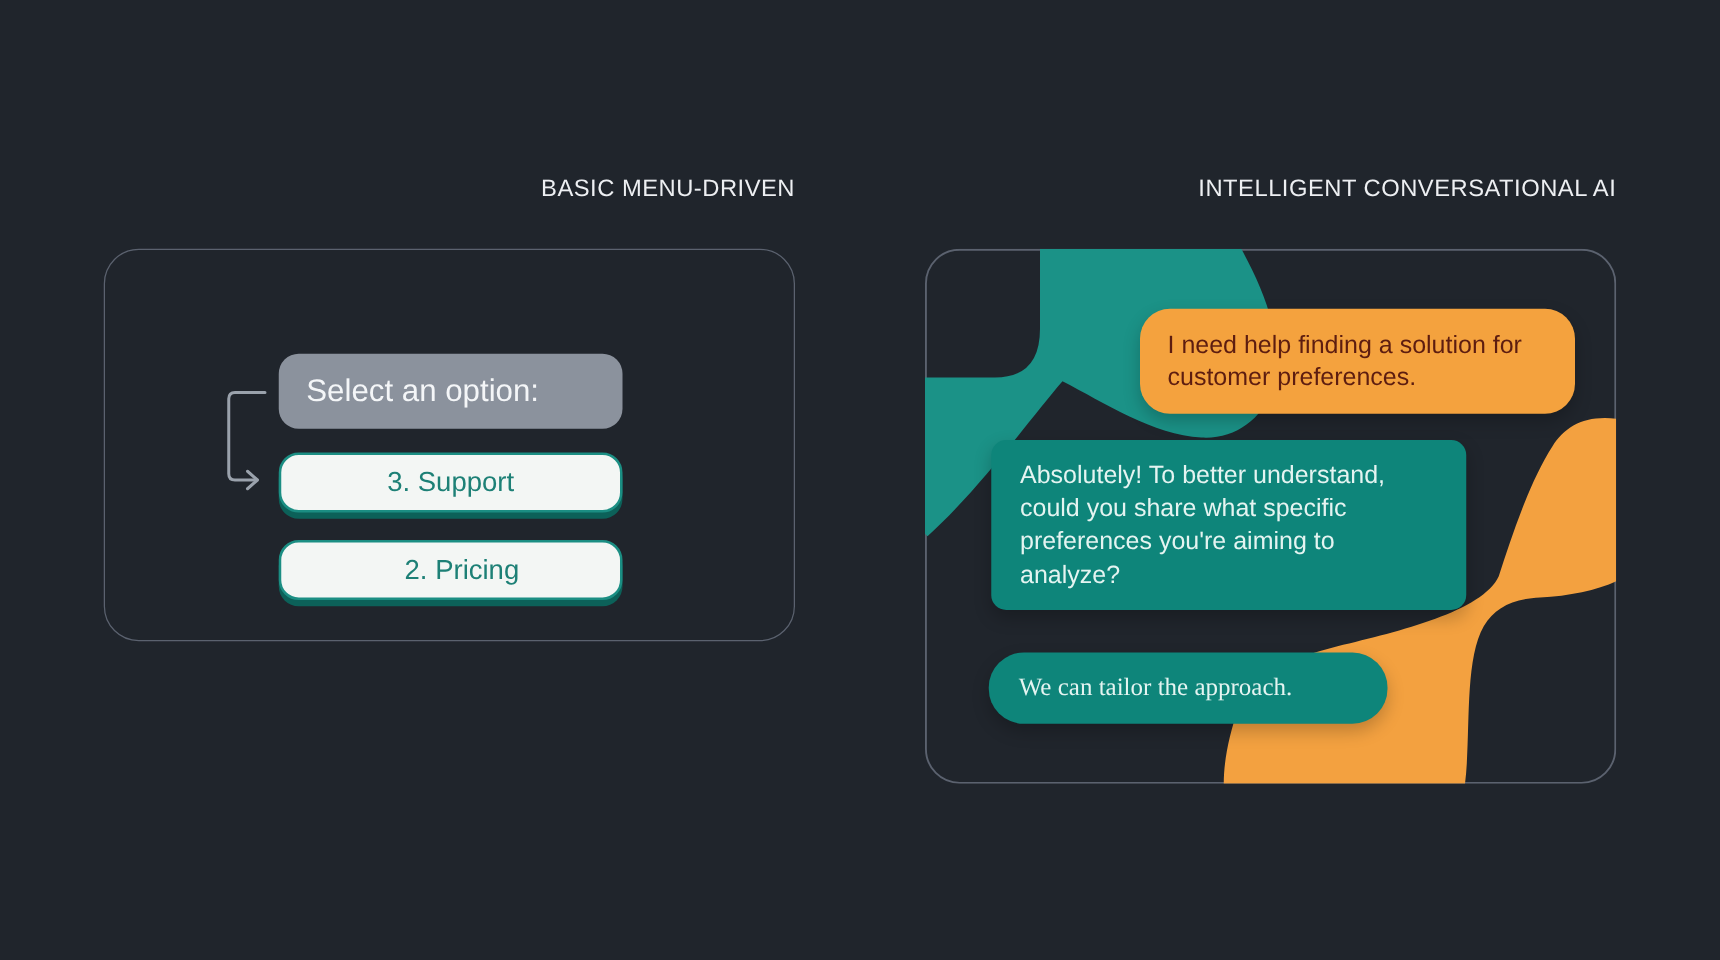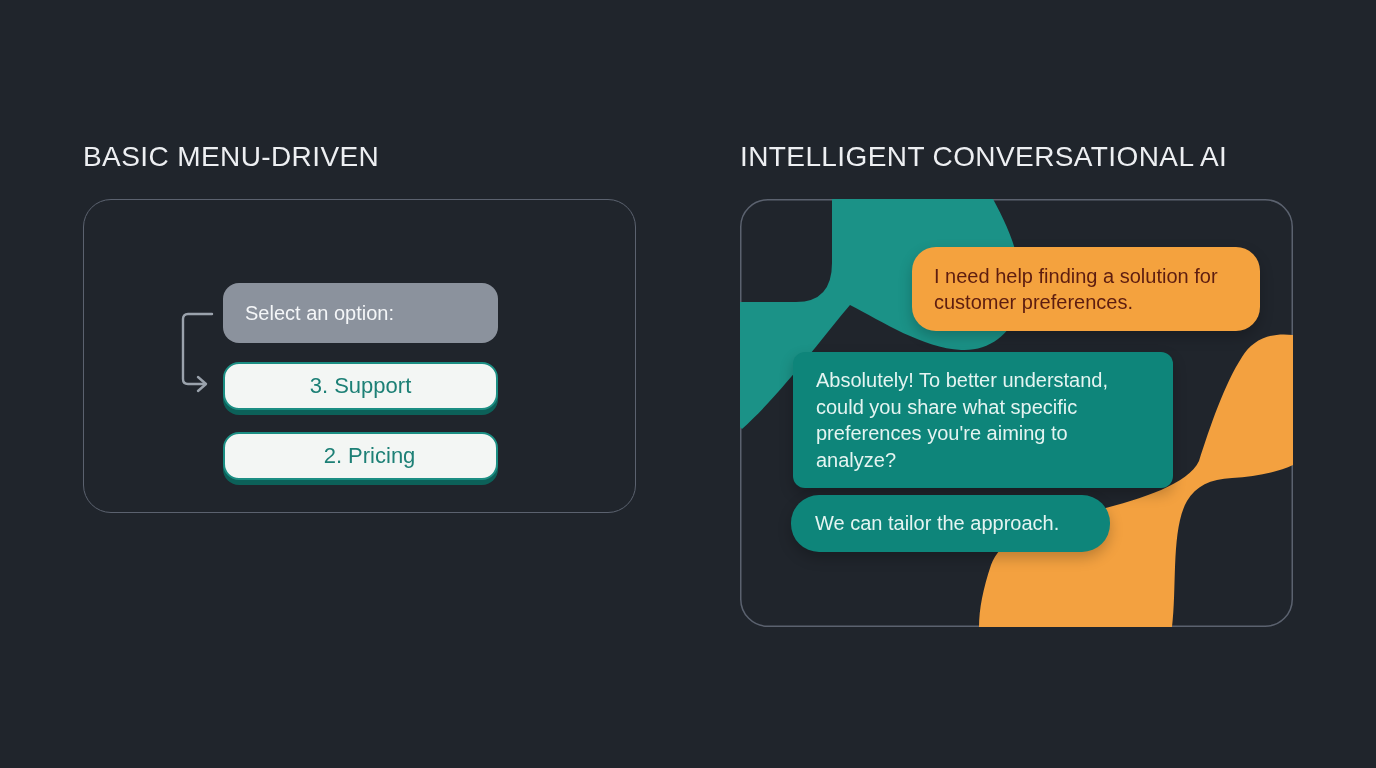--- a/index.html
+++ b/index.html
@@ -16,22 +16,22 @@
     position: relative;
     width: 1376px;
     height: 768px;
     background: var(--background, #20252c);
   }
 
   .column-title {
     position: absolute;
     top: 141px;
     width: 553px;
-    text-align: left;
-    font-size: 28px;
+    text-align: right;
+    font-size: 19px;
     font-weight: 500;
     letter-spacing: 0.4px;
     color: var(--title-text, #edeff2);
     white-space: nowrap;
   }
   .column-title.left  { left: 83px; }
   .column-title.right { left: 740px; }
 
   .panel {
     position: absolute;
@@ -53,21 +53,21 @@
     left: 139px;
     top: 83px;
     width: 275px;
     height: 60px;
     box-sizing: border-box;
     background: var(--prompt-bg, #8b929d);
     border-radius: 16px;
     display: flex;
     align-items: center;
     padding-left: 22px;
-    font-size: 20px;
+    font-size: 25px;
     color: var(--prompt-text, #f4f6f8);
   }
 
   .menu-btn {
     position: absolute;
     left: 139px;
     width: 275px;
     height: 48px;
     box-sizing: border-box;
     background: var(--button-bg, #f3f6f4);
@@ -143,27 +143,28 @@
     top: 153px;
     width: 380px;
     height: 136px;
     padding: 0 23px;
     background: var(--bubble-teal, #0e857a);
     color: var(--bubble-teal-text, #e4f4f1);
     border-radius: 12px;
   }
   .chat-bubble.ai-1 {
     left: 51px;
-    top: 296px;
+    top: 323px;
     width: 319px;
     height: 57px;
     padding: 12px 24px;
     background: var(--bubble-teal, #0e857a);
     color: var(--bubble-teal-text, #e4f4f1);
     border-radius: 28px;
+    font-family: Liberation Serif, serif;
   }
 </style>
 </head>
 <body>
 
 <div class="stage">
 
   <div class="column-title left">BASIC MENU-DRIVEN</div>
 
   <div class="column-title right">INTELLIGENT CONVERSATIONAL AI</div>

